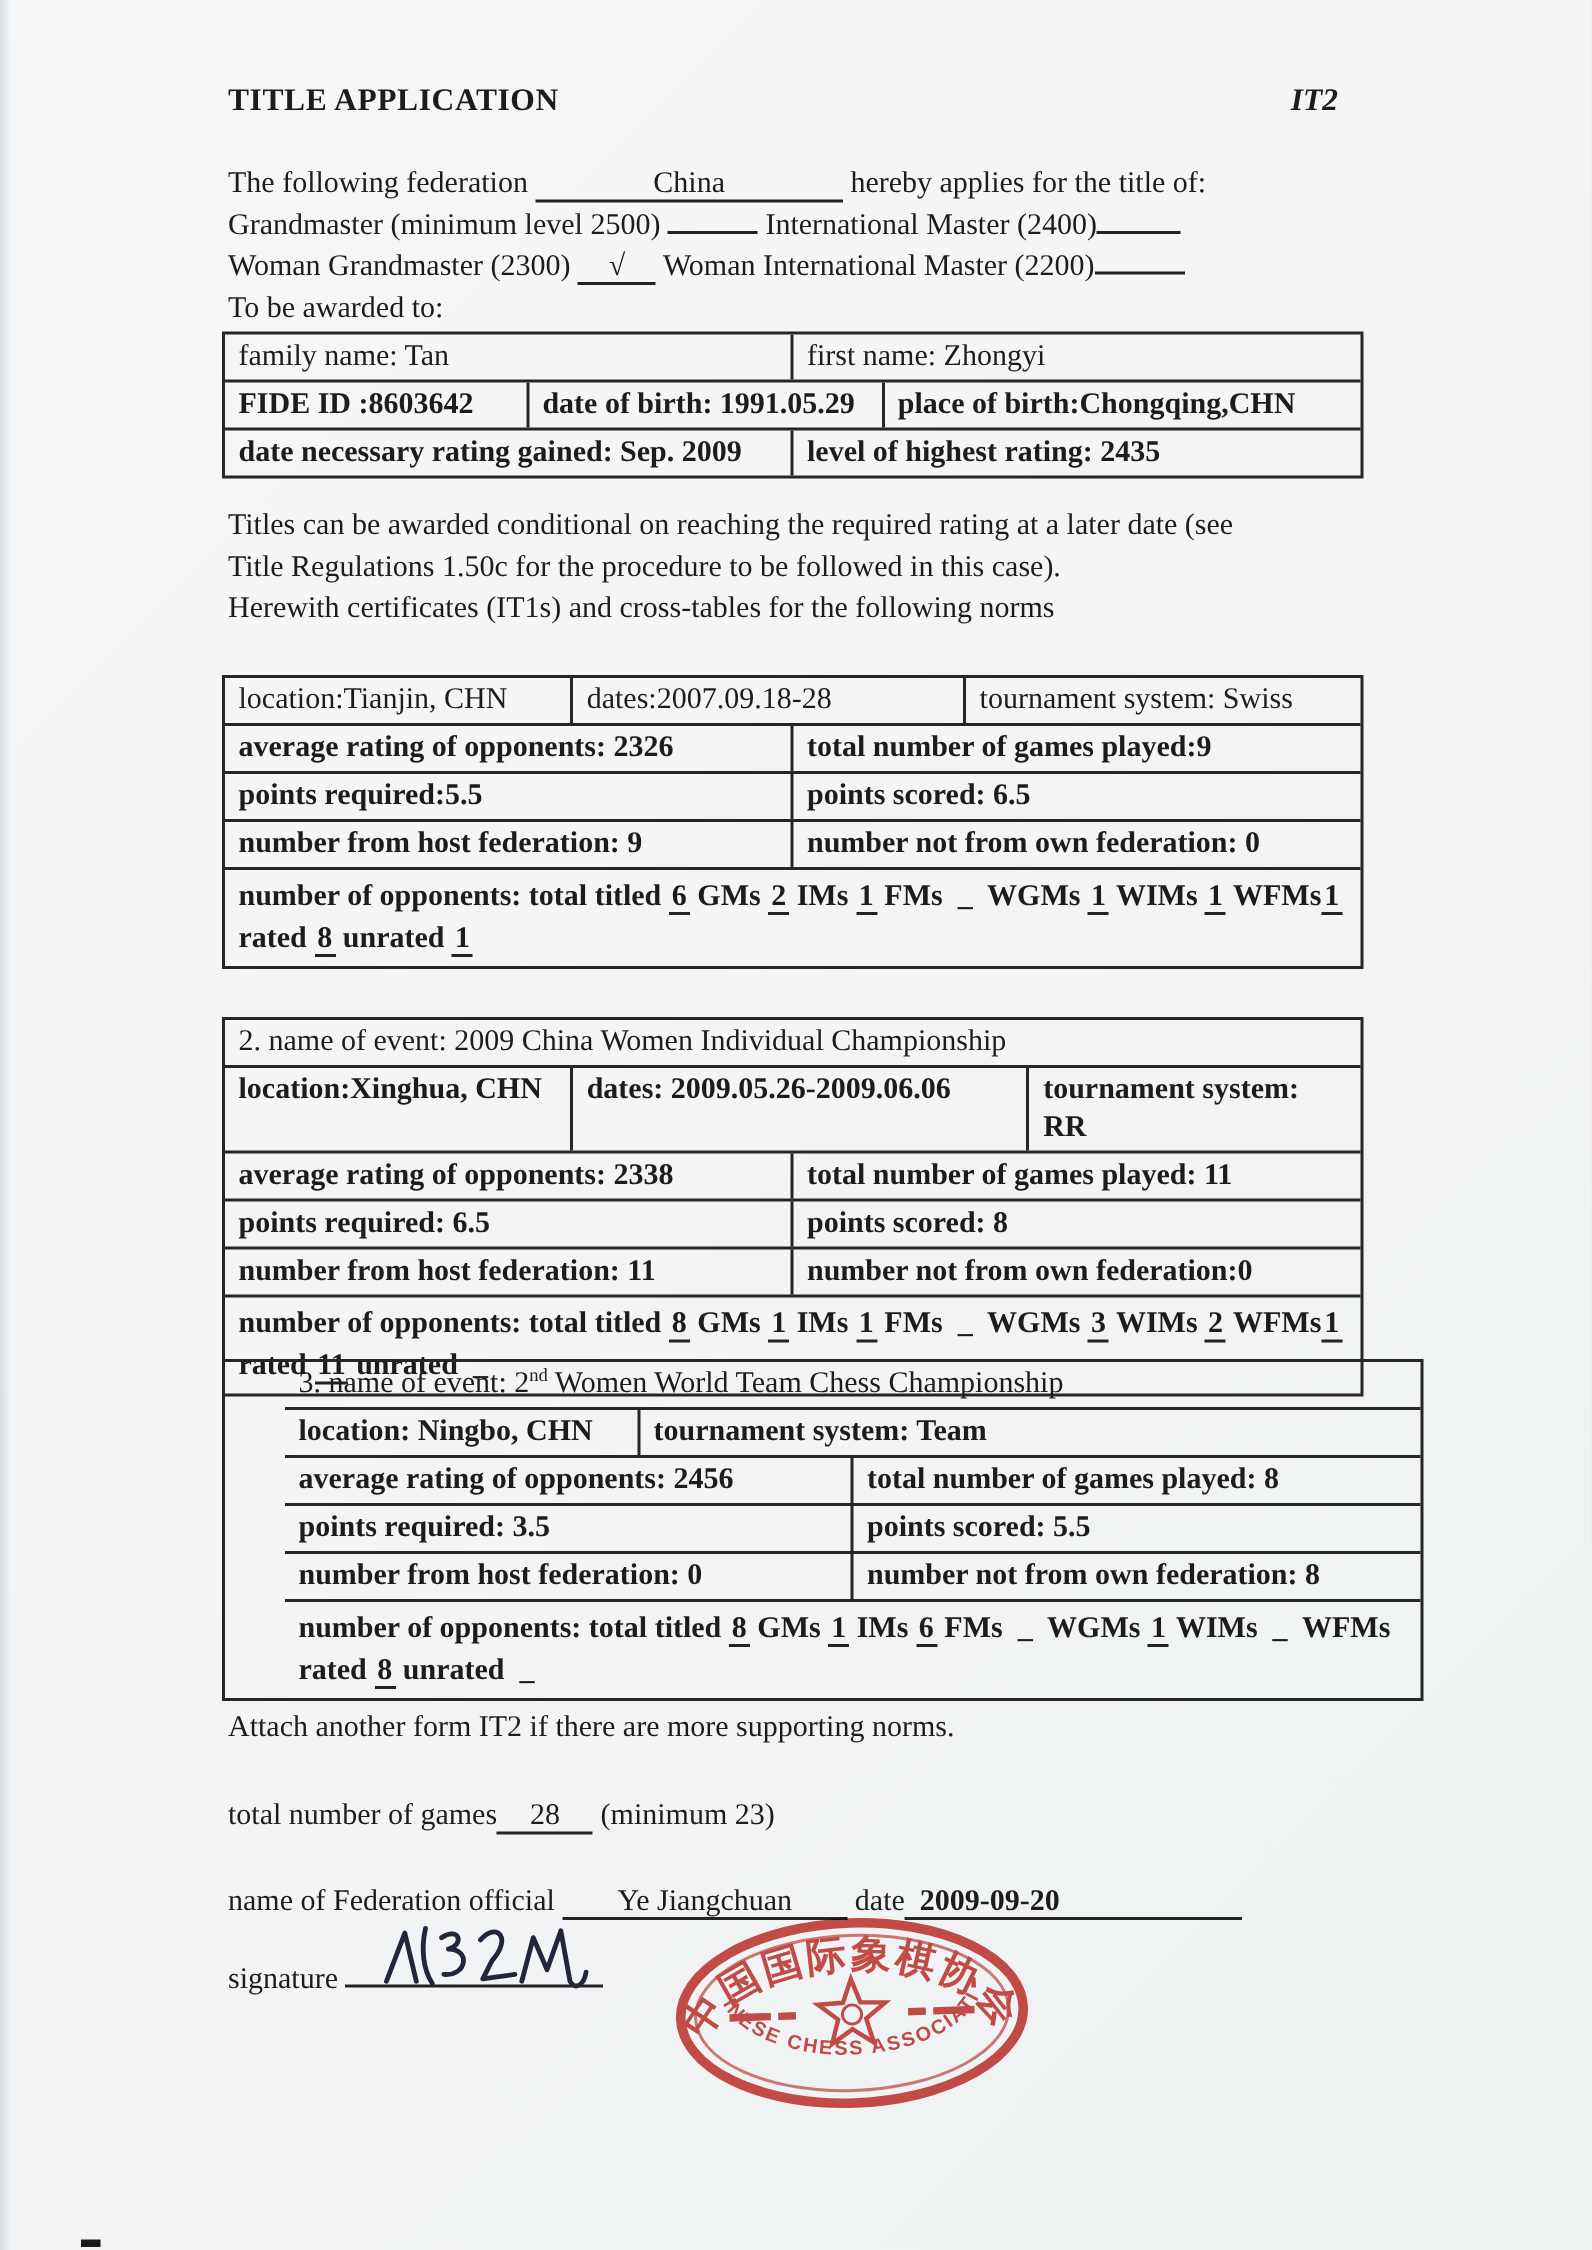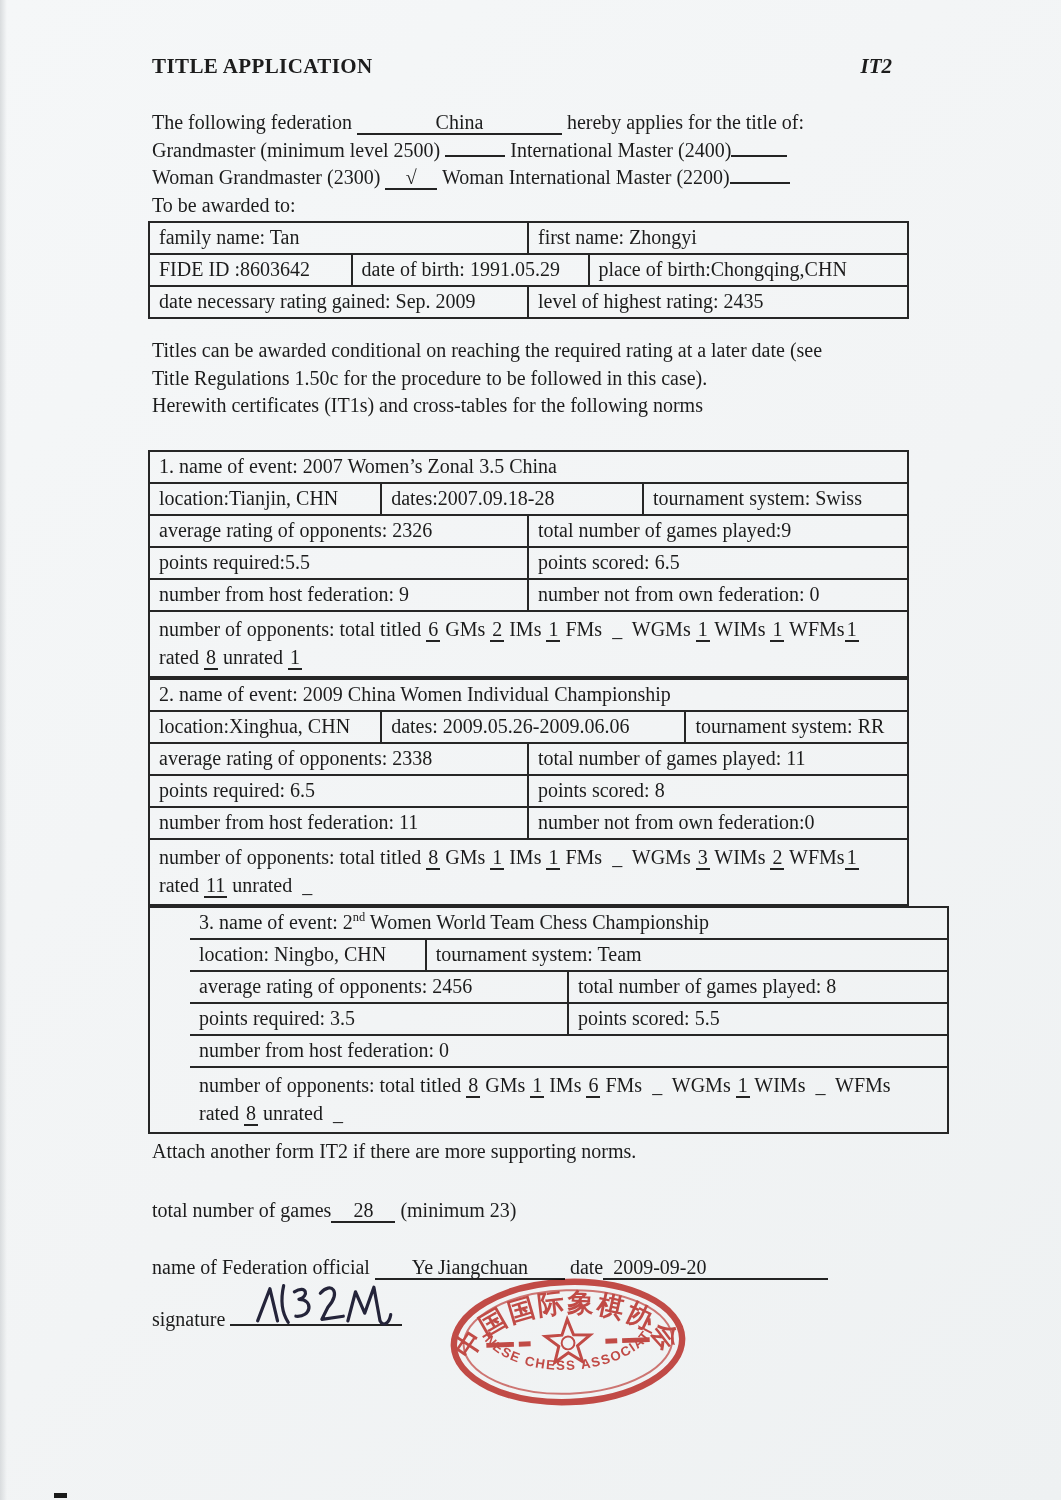--- a/index.html
+++ b/index.html
@@ -16,25 +16,25 @@
     background:linear-gradient(90deg,#d9dcde,rgba(217,220,222,0));}
   .abs{position:absolute;}
   .title-row{left:152px;top:54px;width:740px;display:flex;justify-content:space-between;}
   .doc-title{font-weight:bold;font-size:21px;letter-spacing:.4px;}
   .form-code{font-weight:bold;font-size:21px;font-style:italic;}
   .bodytext{font-size:20px;line-height:27.5px;}
   .intro{left:152px;top:109px;width:760px;}
   .notes{left:152px;top:337px;width:760px;}
   .blank{display:inline-block;border-bottom:2px solid #232323;text-align:center;
     line-height:22px;}
-  .blank.left{text-align:left;padding-left:10px;}
+  .blank.left{text-align:left;padding-left:10px;font-weight:bold;}
   
   .tbl{border:2px solid #262626;background:rgba(255,255,255,0.0);}
   .trow{display:flex;}
-  .trow + .trow{border-top:2px solid #262626;}
+  .trow + .trow{border-top:2px solid #262626;font-weight:bold;}
   .tcell{padding:2px 9px 3px;font-size:20px;line-height:25px;box-sizing:border-box;}
   .tcell + .tcell{border-left:2px solid #262626;}
   .tbl-player{left:148px;top:221px;width:757px;}
   .tbl-event1{left:148px;top:450px;width:757px;}
   .tbl-event2{left:148px;top:678px;width:757px;}
   .tbl-event3{left:148px;top:906px;width:757px;padding-left:40px;}
   .opp{white-space:pre-wrap;line-height:28px;padding:3px 9px 5px;}
   .u{border-bottom:2px solid #232323;padding:0 2px;}
   sup{font-size:0.62em;line-height:0;}
   .attach{left:152px;top:1138px;width:760px;}
@@ -93,23 +93,20 @@
   </div>
 
   <div class="abs notes bodytext">
     <div>Titles can be awarded conditional on reaching the required rating at a later date (see</div>
     <div>Title Regulations 1.50c for the procedure to be followed in this case).</div>
     <div>Herewith certificates (IT1s) and cross-tables for the following norms</div>
   </div>
 
   <div class="abs tbl tbl-event1">
     <div class="trow">
-        <div class="tcell" style="width:100%"><span>1. name of event: 2007 Women’s Zonal 3.5 China</span></div>
-      </div>
-    <div class="trow">
       <div class="tcell" style="width:30.4%">location:Tianjin, CHN</div>
       <div class="tcell" style="width:34.6%">dates:2007.09.18-28</div>
       <div class="tcell" style="width:35%">tournament system: Swiss</div>
     </div>
     <div class="trow">
       <div class="tcell" style="width:49.8%">average rating of opponents: 2326</div>
       <div class="tcell" style="width:50.2%">total number of games played:9</div>
     </div>
     <div class="trow">
       <div class="tcell" style="width:49.8%">points required:5.5</div>
@@ -161,20 +158,21 @@
     <div class="trow">
       <div class="tcell" style="width:49.8%">average rating of opponents: 2456</div>
       <div class="tcell" style="width:50.2%">total number of games played: 8</div>
     </div>
     <div class="trow">
       <div class="tcell" style="width:49.8%">points required: 3.5</div>
       <div class="tcell" style="width:50.2%">points scored: 5.5</div>
     </div>
     <div class="trow">
       <div class="tcell" style="width:49.8%">number from host federation: 0</div>
+      <div class="tcell" style="width:50.2%">number not from own federation: 8</div>
     </div>
     <div class="trow">
         <div class="tcell opp" style="width:100%"><span>number of opponents: total titled </span><span class="u">8</span><span> GMs </span><span class="u">1</span><span> IMs </span><span class="u">6</span><span> FMs  </span><span>_</span><span>  WGMs </span><span class="u">1</span><span> WIMs  </span><span>_</span><span>  WFMs</span><br><span>rated </span><span class="u">8</span><span> unrated  </span><span>_</span></div>
       </div>
   </div>
 
   <div class="abs attach bodytext">Attach another form IT2 if there are more supporting norms.</div>
 
   <div class="abs totals bodytext">
     <span>total number of games</span><span class="blank" style="width:64px"><span>28</span></span>

